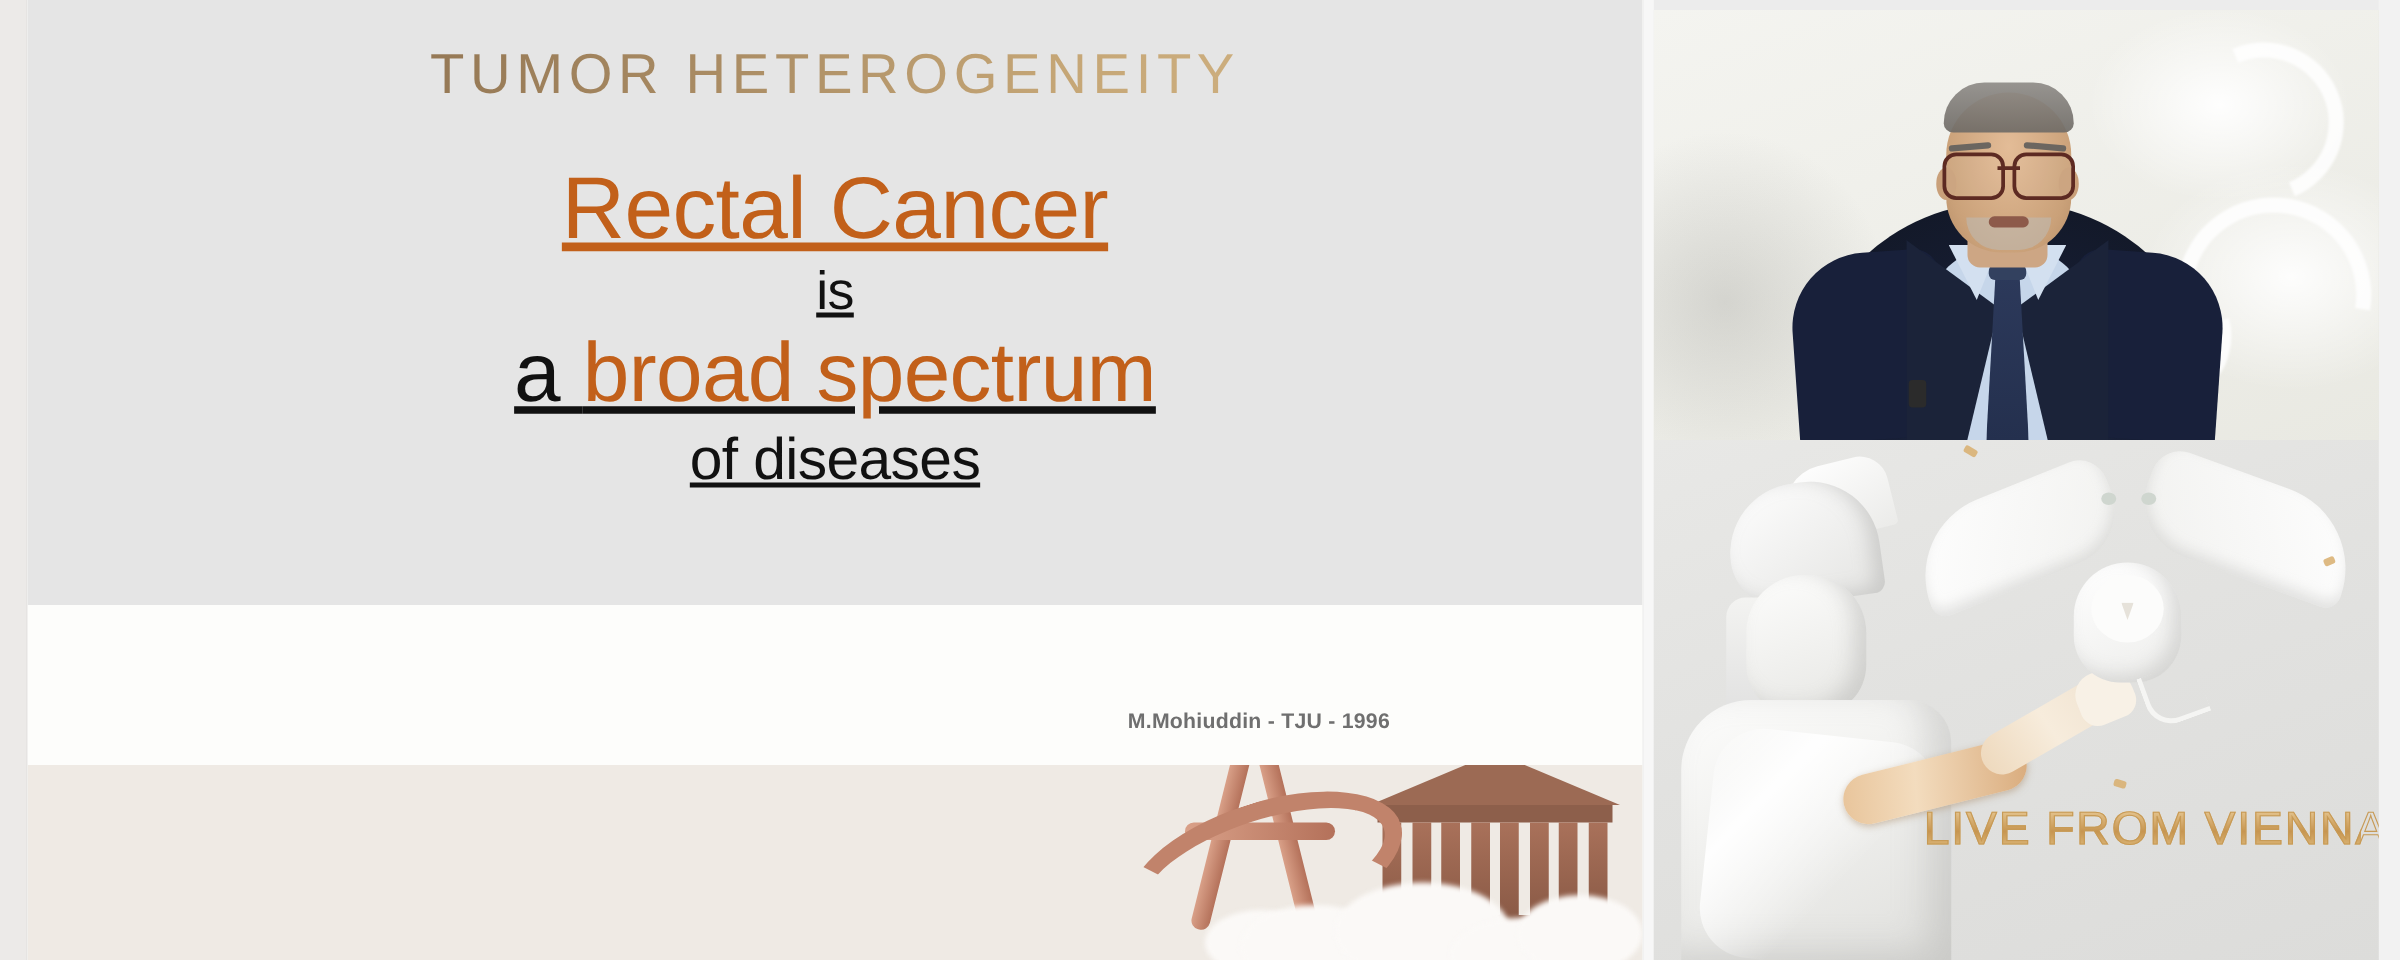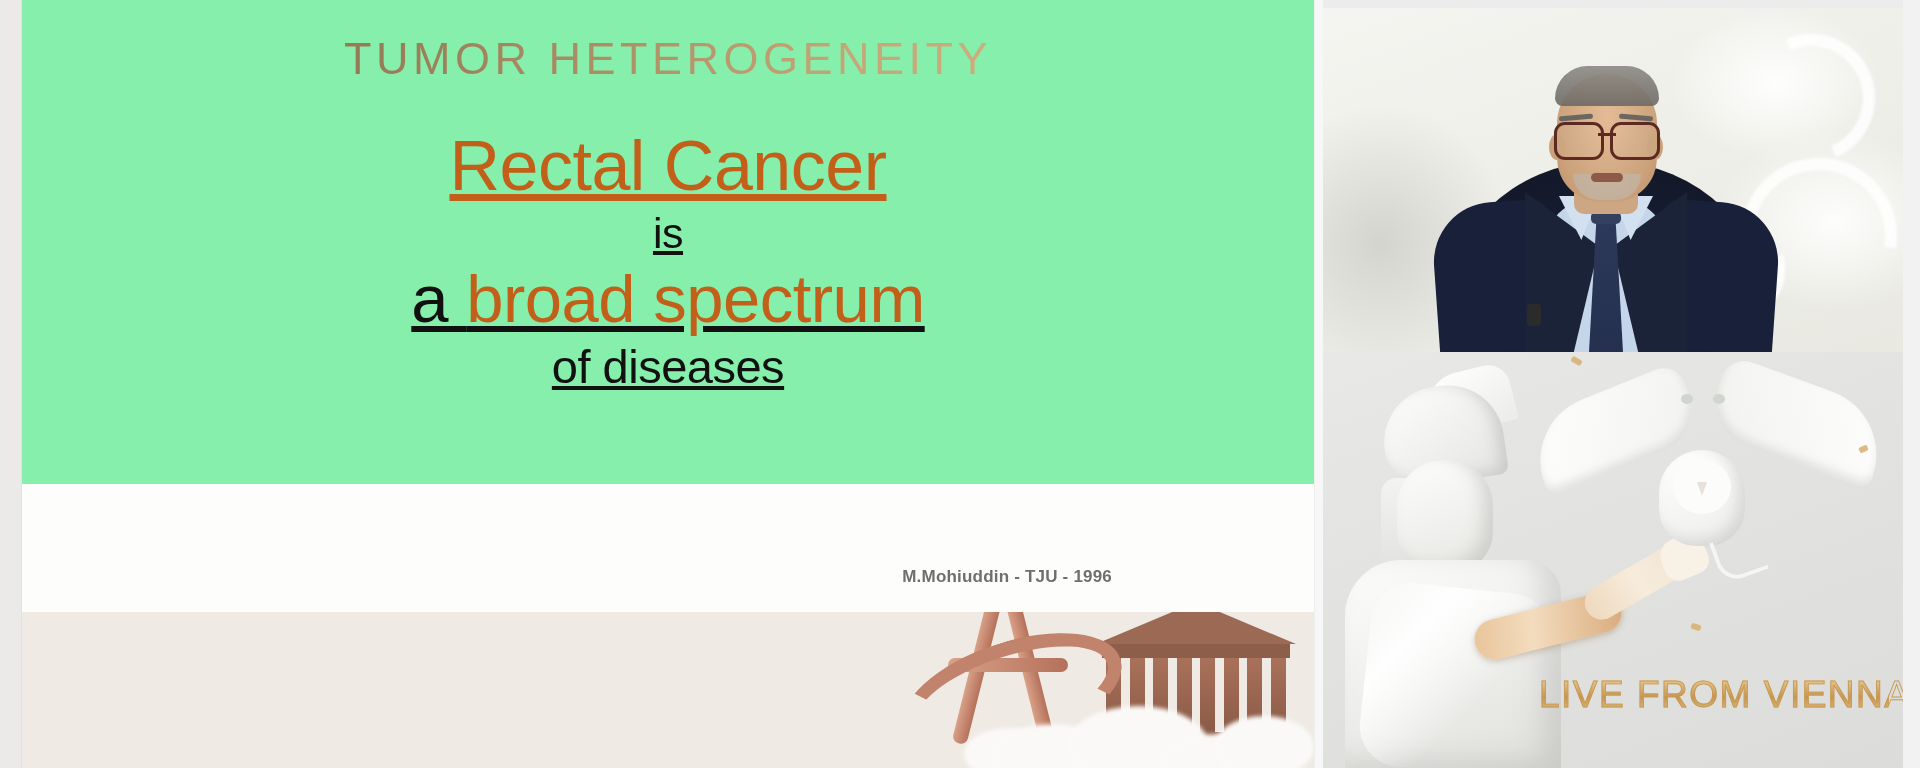--- a/index.html
+++ b/index.html
@@ -3,21 +3,21 @@
 <meta charset="utf-8">
 <style>
   html,body{margin:0;padding:0;background:#e9e9e9;}
   body{width:1920px;height:768px;overflow:hidden;font-family:"Liberation Sans",sans-serif;}
 
   .stage{position:relative;width:1920px;height:768px;background:#ececec;overflow:hidden;}
 
   
   .slide{position:absolute;left:22px;top:0;width:1292px;height:768px;background:#fdfdfb;overflow:hidden;
          box-shadow:0 0 0 1px rgba(0,0,0,.03);}
-  .slide-body{position:absolute;left:0;top:0;width:1292px;height:484px;background:#86efac;}
+  .slide-body{position:absolute;left:0;top:0;width:1292px;height:484px;background:#e5e5e5;}
 
   .slide-title{position:absolute;left:0;top:33px;width:1292px;text-align:center;
       font-size:45px;letter-spacing:4.5px;font-weight:300;white-space:nowrap;
       background:linear-gradient(90deg,#7d6347 0%,#8d7150 18%,#a98b63 42%,#c6a777 65%,#d2b484 85%,#cdae7d 100%);
       -webkit-background-clip:text;background-clip:text;color:transparent;
       font-family:"Liberation Sans",sans-serif;}
 
   .slide-lines{position:absolute;left:0;top:125px;width:1292px;text-align:center;line-height:1.19;}
   .sline{font-size:67px;color:#111;letter-spacing:-.5px;font-weight:400;text-decoration:underline;}
   .sline .hl{color:#c2601a;}
@@ -165,21 +165,21 @@
 
   .sparkle{position:absolute;background:#d8ae6d;border-radius:2px;opacity:.85;}
   .k1{left:248px;top:6px;width:11px;height:6px;transform:rotate(30deg);}
   .k2{left:536px;top:94px;width:9px;height:6px;transform:rotate(-22deg);}
   .k3{left:368px;top:272px;width:10px;height:6px;transform:rotate(16deg);}
 
   .brand-text{position:absolute;left:216px;top:290px;width:350px;}
   .bt-line1{font-size:37px;letter-spacing:1.5px;font-weight:400;white-space:nowrap;
       -webkit-text-stroke:.9px #c79a55;
       background:linear-gradient(180deg,#f0d7a8,#c79550 55%,#e5c68c);
-      -webkit-background-clip:text;background-clip:text;color:transparent;margin-top:32px;}
+      -webkit-background-clip:text;background-clip:text;color:transparent;}
   .bt-line2{margin-top:6px;font-size:49px;letter-spacing:2.5px;font-weight:400;white-space:nowrap;
       -webkit-text-stroke:1.1px #c79a55;
       background:linear-gradient(180deg,#f2dcb2,#c4924c 55%,#e8cb93);
       -webkit-background-clip:text;background-clip:text;color:transparent;}
 
   .edge-left{position:absolute;left:0;top:0;width:22px;height:768px;background:#eceae8;}
   .edge-right{position:absolute;left:1903px;top:0;width:17px;height:768px;background:#f2f2f2;}
   .gap{position:absolute;left:1314px;top:0;width:9px;height:768px;background:#f7f7f7;}
 </style>
 </head>

